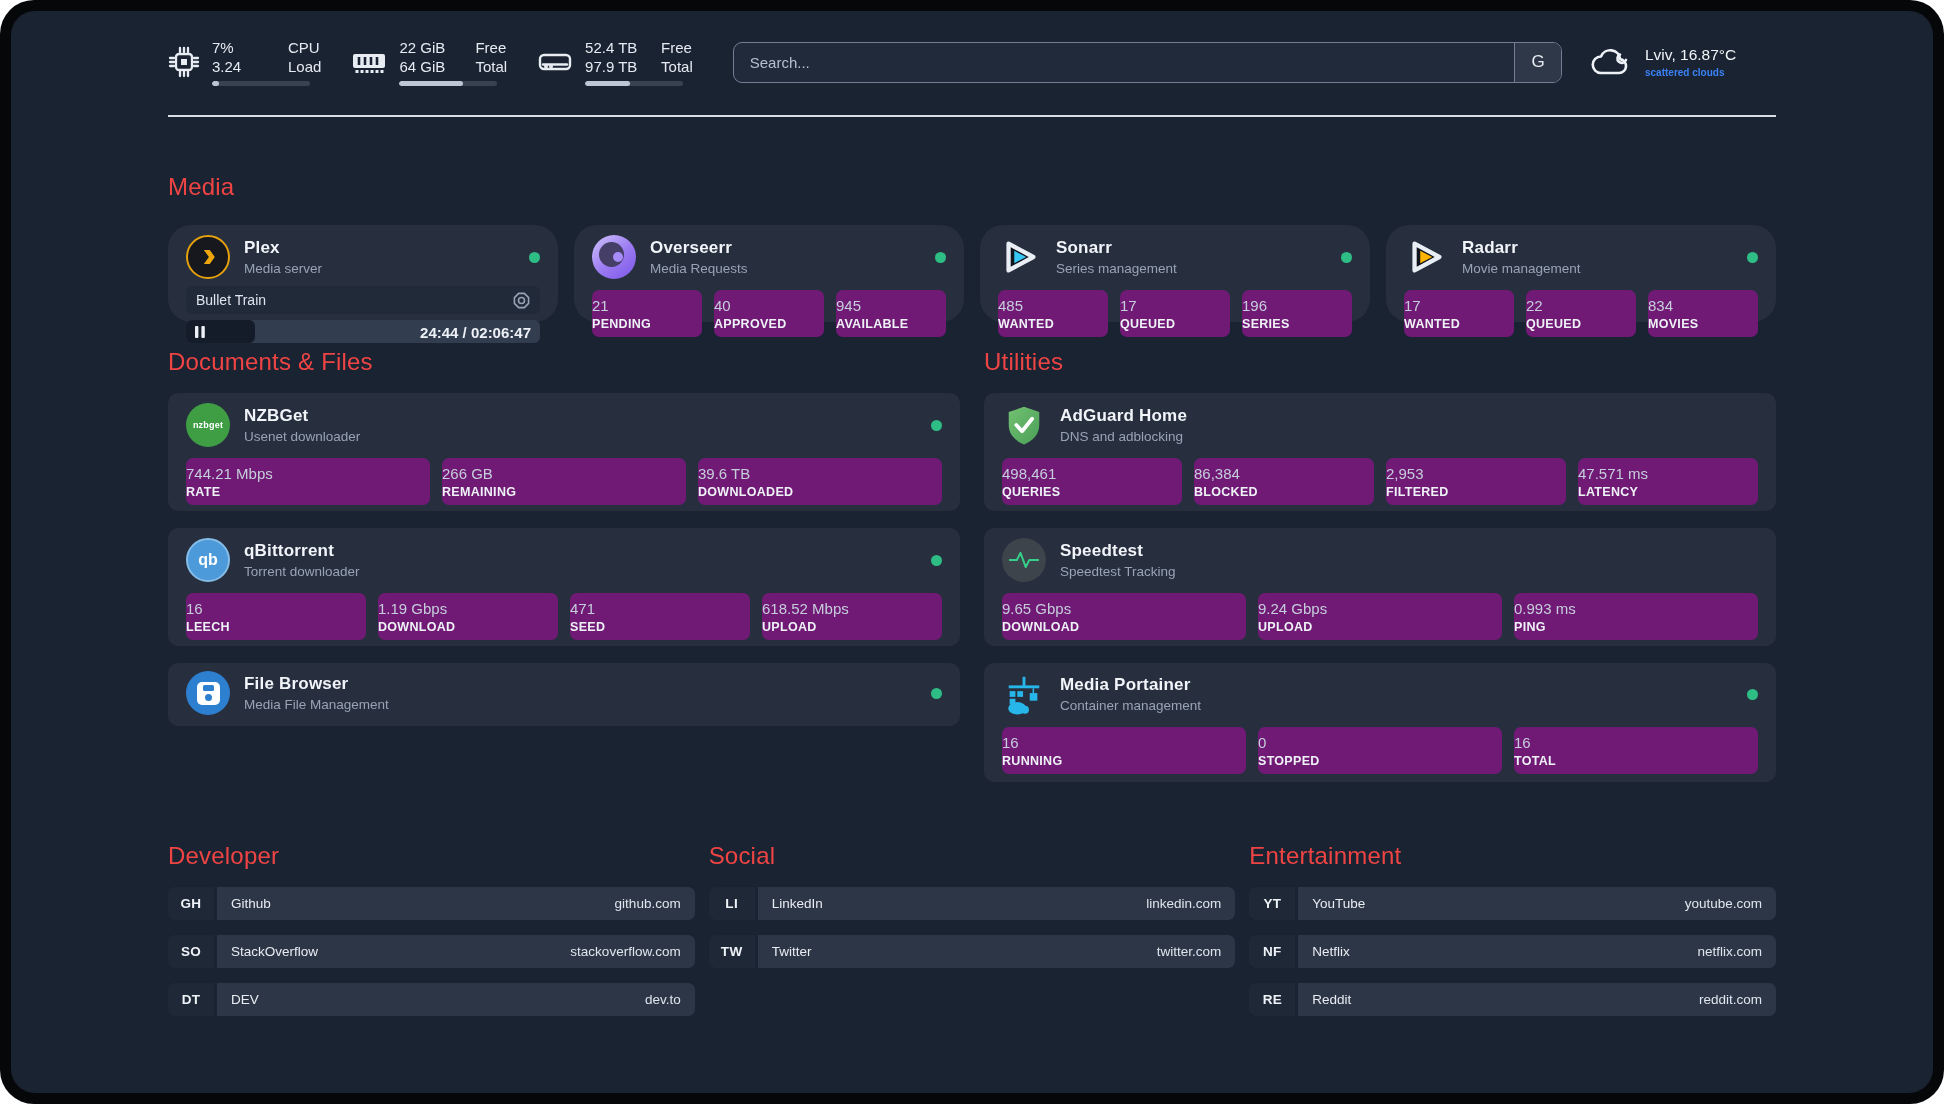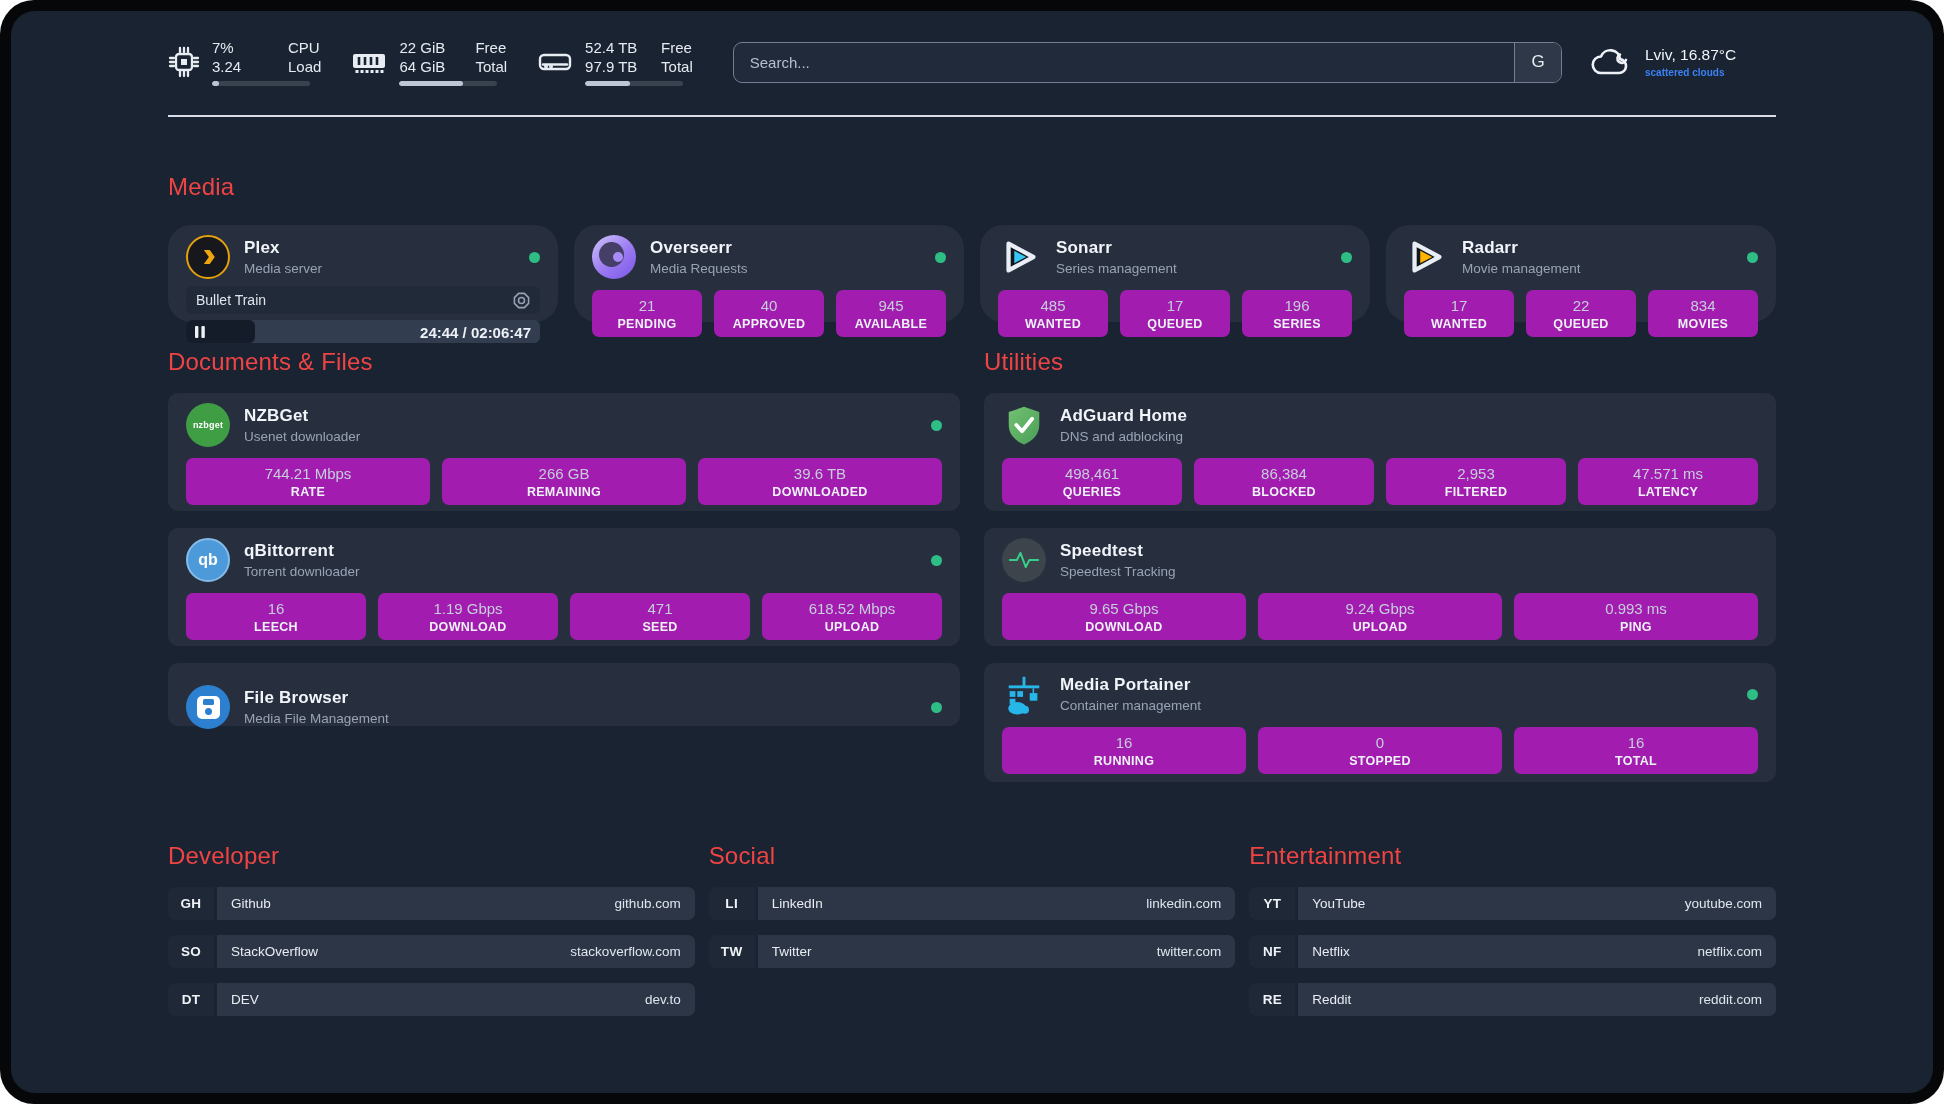--- a/index.html
+++ b/index.html
@@ -33,33 +33,33 @@
   .divider { margin-top:27px; border-top:2px solid rgba(233,238,245,.92); }
 
   
   .section-title { font-size:24px; font-weight:500; color:#ef4444; letter-spacing:.2px; }
   .media-title { margin-top:56px; }
   .media-grid { margin-top:24px; display:grid; grid-template-columns:repeat(4,1fr); gap:16px; }
 
   .card { background:#272f3f; border-radius:10px; padding:10px 18px; }
   .h123 { height:97px;border-radius:23px; }
   .h118 { height:118px; }
-  .h63  { height:63px; padding-top:22px; }
+  .h63  { height:63px; padding-top:8px; }
   .h119 { height:119px; padding-top:9px; }
   .card-head { display:flex; align-items:center; height:44px; }
   .app-icon { width:44px; height:44px; flex:none; display:flex; align-items:center; justify-content:center; position:relative; }
   .app-text { margin-left:14px; }
   .app-name { font-size:17px; font-weight:600; color:#f1f4f9; letter-spacing:.2px; }
   .app-sub  { font-size:13.5px; color:#98a3b3; margin-top:3px; }
   .dot { width:11px; height:11px; border-radius:50%; background:#2ebd85; margin-left:auto; flex:none; }
 
   .tiles { display:grid; gap:12px; margin-top:11px; }
   .tiles.c3 { grid-template-columns:repeat(3,1fr); }
   .tiles.c4 { grid-template-columns:repeat(4,1fr); }
-  .tile { background:#a21caf; border-radius:7px; height:47px; display:flex; flex-direction:column; align-items:center; justify-content:center; }
+  .tile { background:#701a75; border-radius:7px; height:47px; display:flex; flex-direction:column; align-items:flex-start; justify-content:center; }
   .tile-value { font-size:15px; color:#c6cedb; }
   .tile-label { font-size:12.5px; font-weight:700; color:#eef2f7; margin-top:3px; letter-spacing:.3px; }
 
   
   .player-title { margin-top:7px; height:28px; background:#212a39; border-radius:6px; display:flex; align-items:center; padding:0 10px; font-size:14px; color:#dfe5ee; }
   .player-title .cam { margin-left:auto; display:flex; }
   .player-bar { margin-top:6px; position:relative; height:23px; background:#323d4f; border-radius:6px;padding-left:37px; }
   .player-pill { position:absolute; left:0; top:0; bottom:0; background:#141b29; border-radius:6px; display:flex; align-items:center; padding-left:9px; }
   .player-time { position:absolute; right:9px; top:50%; transform:translateY(-50%); font-size:15px; font-weight:700; color:#edf1f7; }
 

